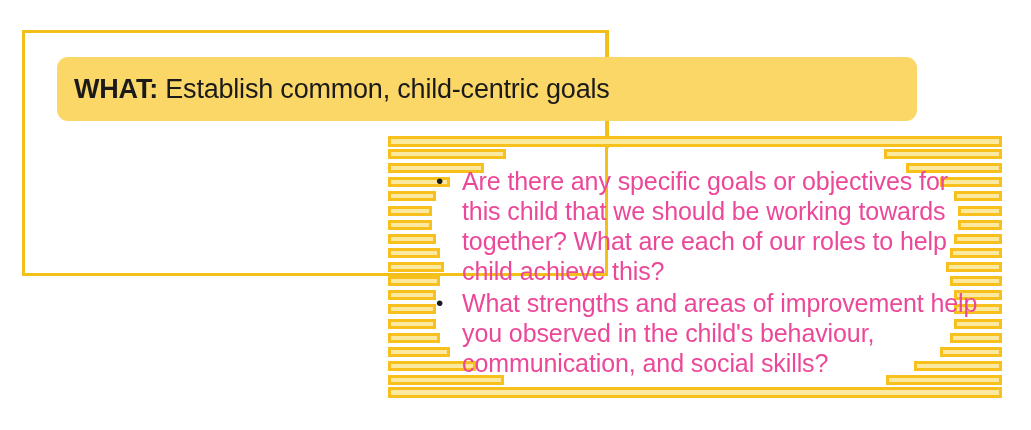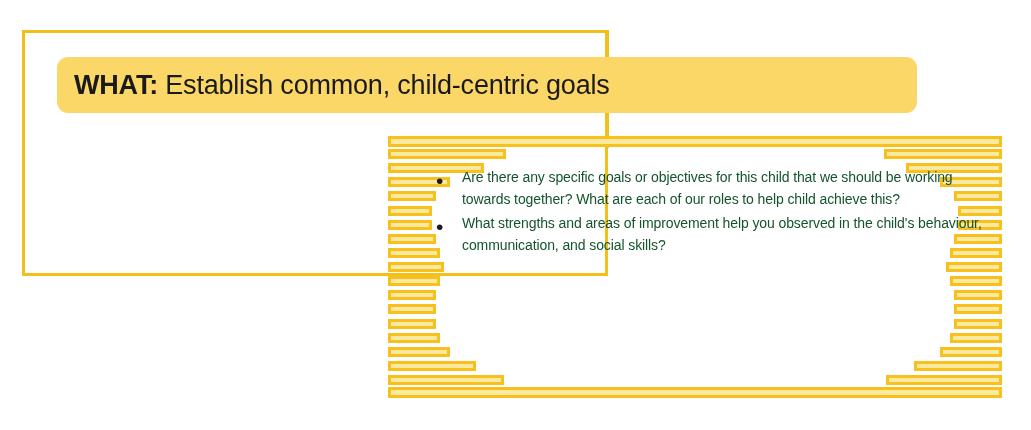--- a/index.html
+++ b/index.html
@@ -37,21 +37,21 @@
     height: 118px;
     background: #F3C019;
   }
 
   
   #title-pill {
     position: absolute;
     left: 57px;
     top: 57px;
     width: 860px;
-    height: 56px;
+    height: 64px;
     background: #FAD766;
     border-radius: 11px;
     display: flex;
     align-items: center;
     box-sizing: border-box;
     padding-left: 17px;
   }
   #title-text {
     font-size: 27px;
     color: #1a1a1a;
@@ -122,23 +122,23 @@
     width: 32px;
     font-size: 21px;
     line-height: 30px;
     color: #1a1a1a;
     text-align: left;
     padding-left: 6px;
     box-sizing: border-box;
   }
   .bullet-text {
     flex: 1 1 auto;
-    font-size: 14px;
-    line-height: 22px;
-    color: #14532d;
+    font-size: 25px;
+    line-height: 30px;
+    color: #ec4899;
     letter-spacing: -0.1px;
   }
 </style>
 </head>
 <body>
 
 <div id="left-frame"></div>
 
 <div id="connector-stem"></div>
 

